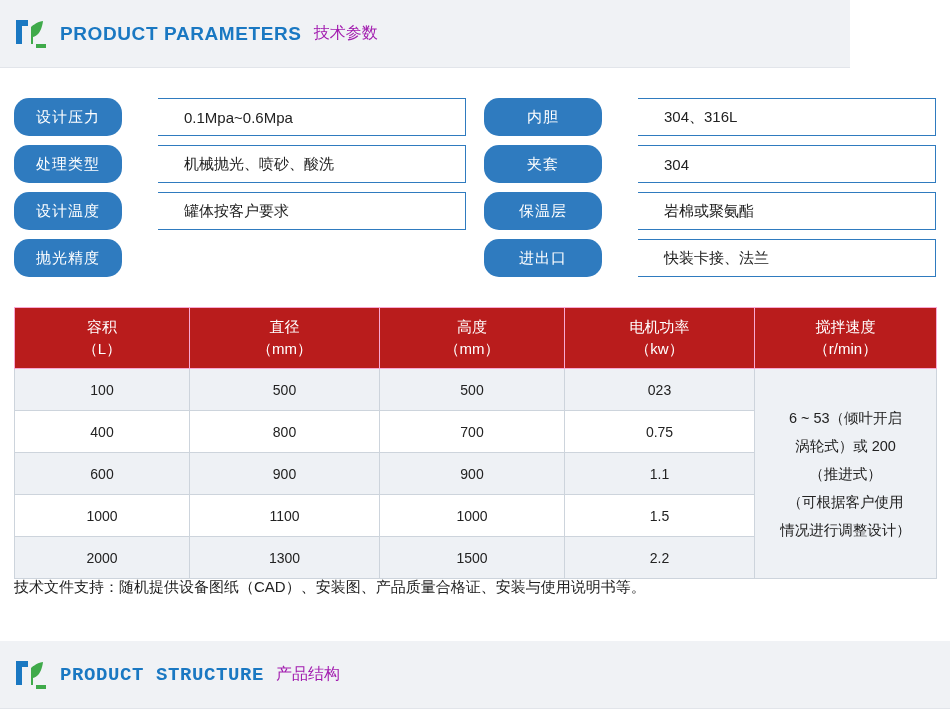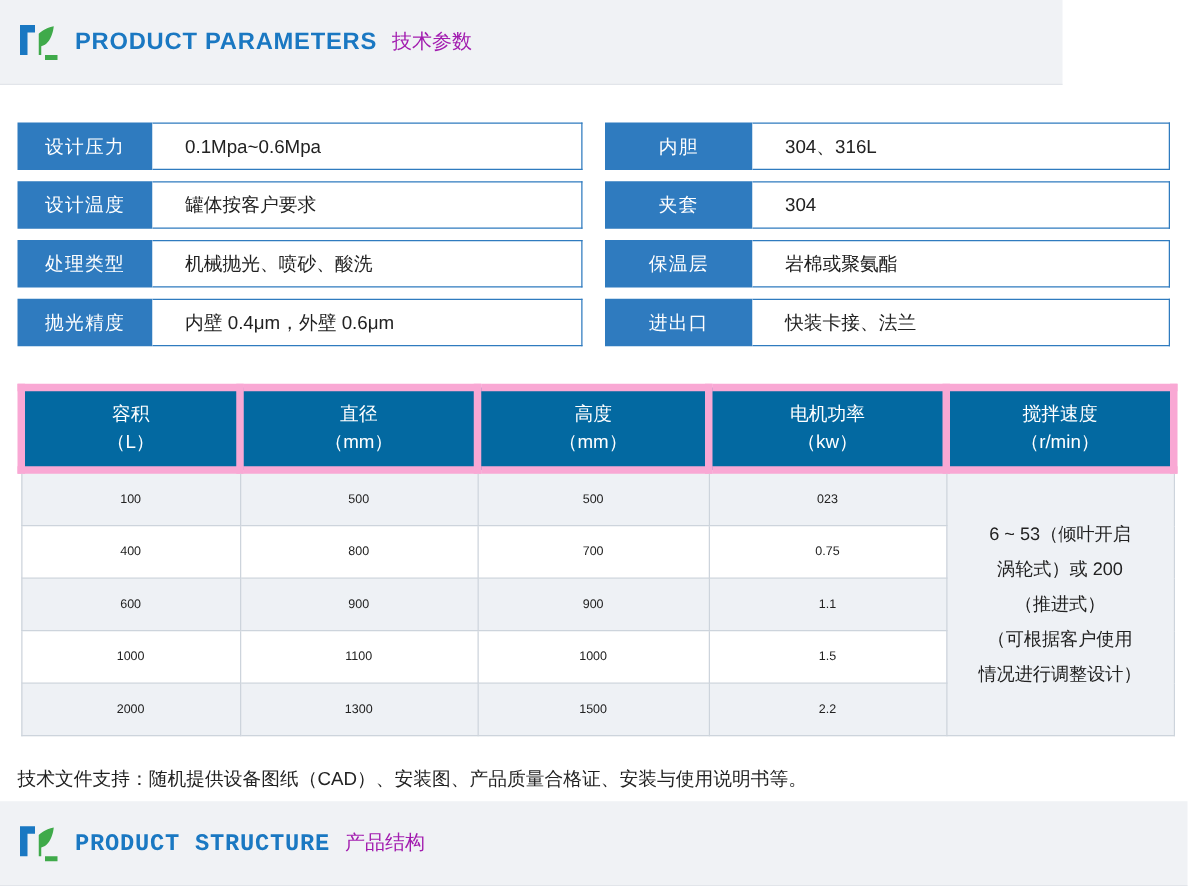--- a/index.html
+++ b/index.html
@@ -72,60 +72,62 @@
   .param-label {
     background: #2f7bbf;
     color: #ffffff;
     font-size: 15px;
     width: 108px;
     flex: 0 0 108px;
     display: flex;
     align-items: center;
     justify-content: center;
     letter-spacing: 1px;
+    border-radius: 15px;
   }
   .param-col.right .param-label {
     width: 118px;
     flex: 0 0 118px;
   }
   .param-value {
     flex: 1 1 auto;
     border: 1px solid #2f7bbf;
     border-left: none;
     display: flex;
     align-items: center;
     padding-left: 26px;
     font-size: 15px;
     color: #222;
     background: #fff;
     box-sizing: border-box;
+    margin-left: 36px;
   }
 
   
   .spec-table {
     position: absolute;
     top: 307px;
     left: 14px;
     width: 922px;
     border-collapse: collapse;
     table-layout: fixed;
   }
   .spec-table th {
-    background: #0369a1;
+    background: #b91c1c;
     color: #fff;
     font-weight: normal;
     font-size: 15px;
     line-height: 22px;
     padding: 8px 2px;
-    border: 6px solid #f9a8d4;
+    border: 1px solid #f9a8d4;
   }
   .spec-table td {
     border: 1px solid #cdd4dc;
     text-align: center;
-    font-size: 10px;
+    font-size: 14px;
     height: 39px;
     color: #222;
     background: #ffffff;
   }
   .spec-table tr.alt td {
     background: #eef1f5;
   }
   .spec-table td.merged {
     font-size: 14.5px;
     line-height: 28px;
@@ -134,21 +136,20 @@
   }
 
   
   .note {
     position: absolute;
     top: 578px;
     left: 14px;
     width: 922px;
     font-size: 15px;
     color: #222;
-    margin-top: 36px;
   }
 
   
   .section-bottom {
     position: absolute;
     top: 641px;
     left: 0;
     width: 950px;
     font-family: Liberation Mono, monospace;
   }
@@ -171,30 +172,29 @@
   </div>
 
   <div class="params">
 
     <div class="param-col left">
       <div class="param-row">
         <div class="param-label">设计压力</div>
         <div class="param-value">0.1Mpa~0.6Mpa</div>
       </div>
       <div class="param-row">
+        <div class="param-label">处理类型</div>
+        <div class="param-value">机械抛光、喷砂、酸洗</div>
+      </div>
+      <div class="param-row">
         <div class="param-label">设计温度</div>
         <div class="param-value">罐体按客户要求</div>
       </div>
       <div class="param-row">
-        <div class="param-label">处理类型</div>
-        <div class="param-value">机械抛光、喷砂、酸洗</div>
-      </div>
-      <div class="param-row">
         <div class="param-label">抛光精度</div>
-        <div class="param-value">内壁 0.4μm，外壁 0.6μm</div>
       </div>
     </div>
 
     <div class="param-col right">
       <div class="param-row">
         <div class="param-label">内胆</div>
         <div class="param-value">304、316L</div>
       </div>
       <div class="param-row">
         <div class="param-label">夹套</div>

